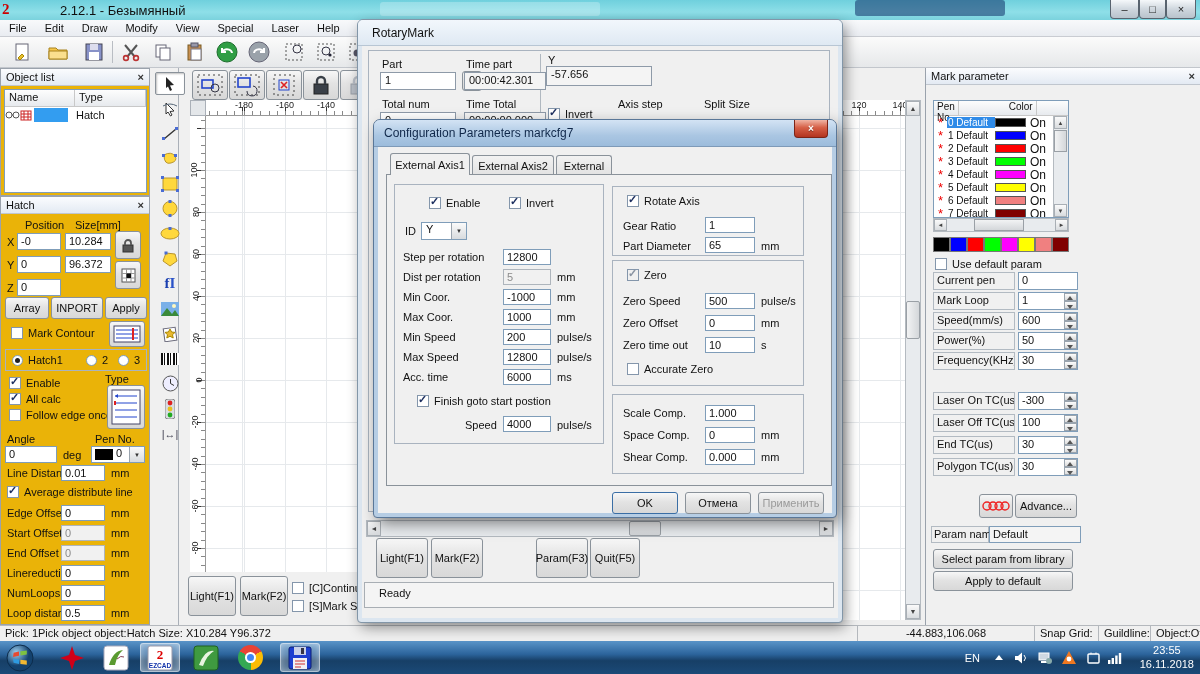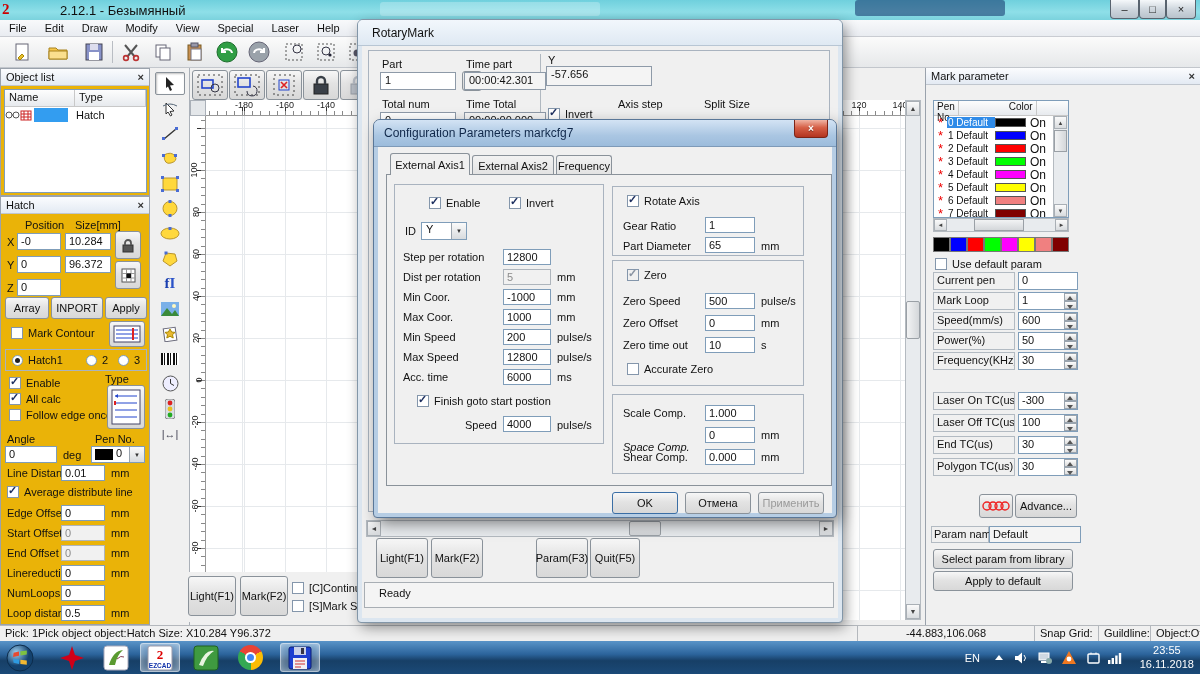--- a/index.html
+++ b/index.html
@@ -53,21 +53,21 @@
   .othead { display:flex; height:17px; border-bottom:1px solid #c8c8c8; background:linear-gradient(#fdfdfd,#e7eaee); }
   .othead span { padding:1px 4px; border-right:1px solid #c8c8c8; }
   .otrow { display:flex; align-items:center; height:16px; }
   .namecell { width:34px; height:14px; background:#339df0; margin-left:2px; }
 
   #hatchpanel { left:0; top:196px; width:150px; height:429px; }
   .hlbl { position:absolute; white-space:nowrap; }
   .hinput { position:absolute; height:17px; font-size:11px; }
 
   
-  #toolstrip { left:151px; top:68px; width:39px; height:557px; background:#f0f0f0; border-right:1px solid #aab0b8; }
+  #toolstrip { left:151px; top:68px; width:28px; height:557px; background:#f0f0f0; border-right:1px solid #aab0b8; }
   .tool { position:absolute; left:4px; width:30px; height:23px; display:flex; align-items:center; justify-content:center; }
   .tool.active { background:#fff; border:1px solid #8a929a; border-radius:2px; box-shadow:inset 1px 1px 2px rgba(0,0,0,.25); }
 
   
   #canvas-corner { left:190px; top:100px; width:16px; height:16px; background:#e4e7ea; border:1px solid #aab0b8; }
   #ruler-h { left:206px; top:100px; width:699px; height:16px; background-color:#fff; border-bottom:1px solid #999;
     background-image:repeating-linear-gradient(to right,#888 0 1px,transparent 1px 8.2px),
                      repeating-linear-gradient(to right,#333 0 1px,transparent 1px 41px);
     background-size:100% 4px,100% 8px; background-repeat:repeat-x; background-position:38px 100%,38px 100%; }
   .rlh { position:absolute; bottom:5px; transform:translateX(-50%); font-size:9px; color:#222; }
@@ -633,21 +633,21 @@
         <span>Configuration Parameters markcfg7</span>
       </div>
     <div id="dlg-close">×</div>
     <div class="tab active" style="left:12px;top:29px;width:80px;height:22px">
         <span>External Axis1</span>
       </div>
     <div class="tab" style="left:94px;top:31px;width:82px;height:20px">
         <span>External Axis2</span>
       </div>
     <div class="tab" style="left:178px;top:31px;width:56px;height:20px">
-        <span>Frequency</span>
+        <span>External</span>
       </div>
     <div id="tabpanel"></div>
 
     <div class="dgroup" style="left:16px;top:60px;width:210px;height:260px">
       <div class="cbrow" style="left:34px;top:12px">
           <span class="cb checked"></span>
           <span>Enable</span>
         </div>
       <div class="cbrow" style="left:114px;top:12px">
           <span class="cb checked"></span>
@@ -743,21 +743,21 @@
         </div>
     </div>
 
     <div class="dgroup" style="left:234px;top:270px;width:192px;height:80px">
       <div id="comp-fields" class="abs" style="left:0;top:10px;width:192px;height:66px">
           <div class="frow" style="top: 0px;">
             <span class="lbl" style="left: 10px; top: 2px;">Scale Comp.</span>
             <div class="val sunken" style="left: 92px; width: 50px;">1.000</div>
           </div>
           <div class="frow" style="top: 22px;">
-            <span class="lbl" style="left: 10px; top: 14px; font-style: italic;">Space Comp.</span>
+            <span class="lbl" style="left: 10px; top: 2px;">Space Comp.</span>
             <div class="val sunken" style="left: 92px; width: 50px;">0</div>
             <span class="unit" style="left: 148px; top: 2px;">mm</span>
           </div>
           <div class="frow" style="top: 44px;">
             <span class="lbl" style="left: 10px; top: 2px;">Shear Comp.</span>
             <div class="val sunken" style="left: 92px; width: 50px;">0.000</div>
             <span class="unit" style="left: 148px; top: 2px;">mm</span>
           </div>
         </div>
     </div>

